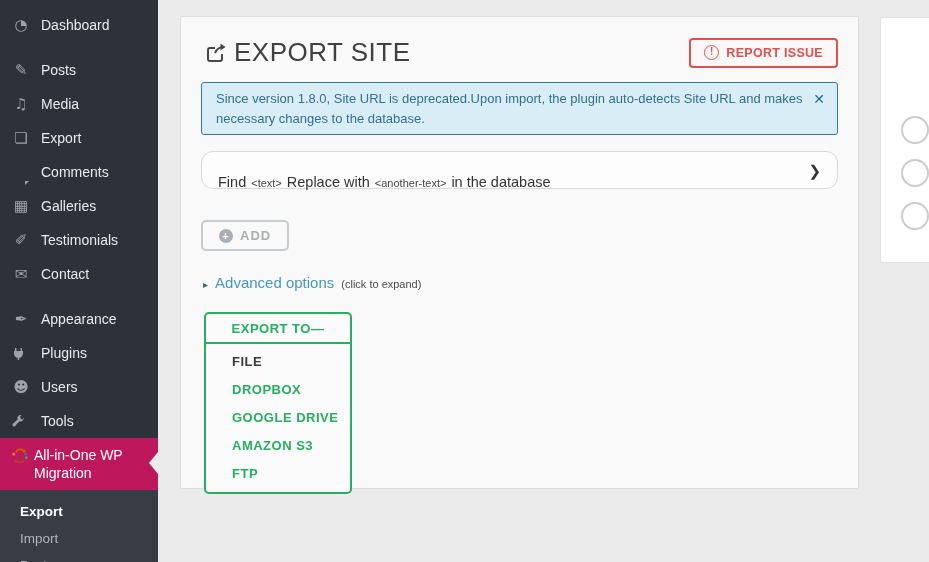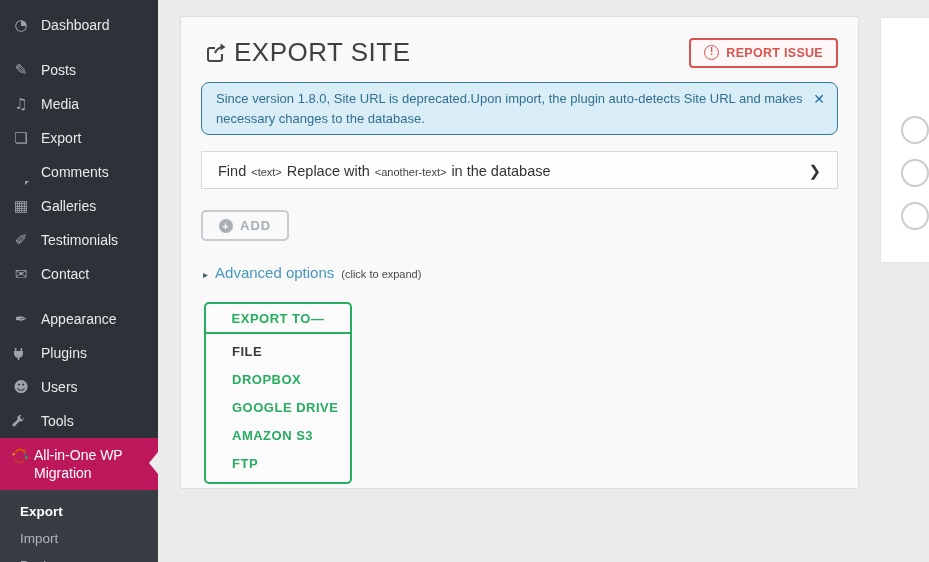--- a/index.html
+++ b/index.html
@@ -34,25 +34,25 @@
   .phead { display:flex; align-items:center; margin:20px 20px 0 20px; height:31px; }
   .ptitle { font-size:26px; font-weight:400; color:#404040; letter-spacing:0.5px; margin-left:7px; }
   .exp-ico { flex:0 0 22px; margin-left:4px; }
   .report { margin-left:auto; display:flex; align-items:center; gap:7px; height:30px; padding:0 13px;
             border:2px solid #d9534f; border-radius:4px; background:#fdf7f7; color:#d9534f;
             font-size:12.5px; font-weight:bold; letter-spacing:0.3px; cursor:pointer; }
   .bang { width:15px; height:15px; border:1.5px solid #d9534f; border-radius:50%;
           font-size:10px; line-height:12px; text-align:center; font-weight:bold; }
 
   .notice { position:relative; margin:14px 20px 0 20px; background:#d9edf7; border:1px solid #3579a8;
-            border-radius:8px; padding:6px 34px 6px 14px; color:#31708f; font-size:13px; line-height:1.5; }
+            border-radius:3px; padding:6px 34px 6px 14px; color:#31708f; font-size:13px; line-height:1.5; }
   .nclose { position:absolute; right:12px; top:6px; color:#1f6e9c; font-weight:bold; font-size:14px; cursor:pointer; }
 
-  .findbar { margin:16px 20px 6px 20px; height:38px; background:#fdfdfd; border:1px solid #d8d8d8;
-             border-radius:0; display:flex; align-items:baseline; gap:5px; padding:1px 16px;
+  .findbar { margin:16px 20px 16px 20px; height:38px; background:#fdfdfd; border:1px solid #d8d8d8;
+             border-radius:12px; display:flex; align-items:baseline; gap:5px; padding:12px 16px;
              font-size:14.5px; color:#333; cursor:pointer; line-height:36px; }
   .tag { font-size:11px; color:#444; }
   .fchev { margin-left:auto; font-size:15px; font-weight:bold; color:#333; align-self:center; line-height:1; }
 
   .addbtn { margin:15px 0 0 20px; display:inline-flex; align-items:center; gap:7px; height:31px; padding:0 16px;
             border:2px solid #c6cbd0; border-radius:5px; background:transparent; color:#a8afb5;
             font-size:13px; font-weight:bold; letter-spacing:1px; cursor:default; }
   .pluscirc { width:14px; height:14px; background:#a8afb5; color:#f9f9f9; border-radius:50%;
               font-size:11px; line-height:14px; text-align:center; font-weight:bold; }
 

